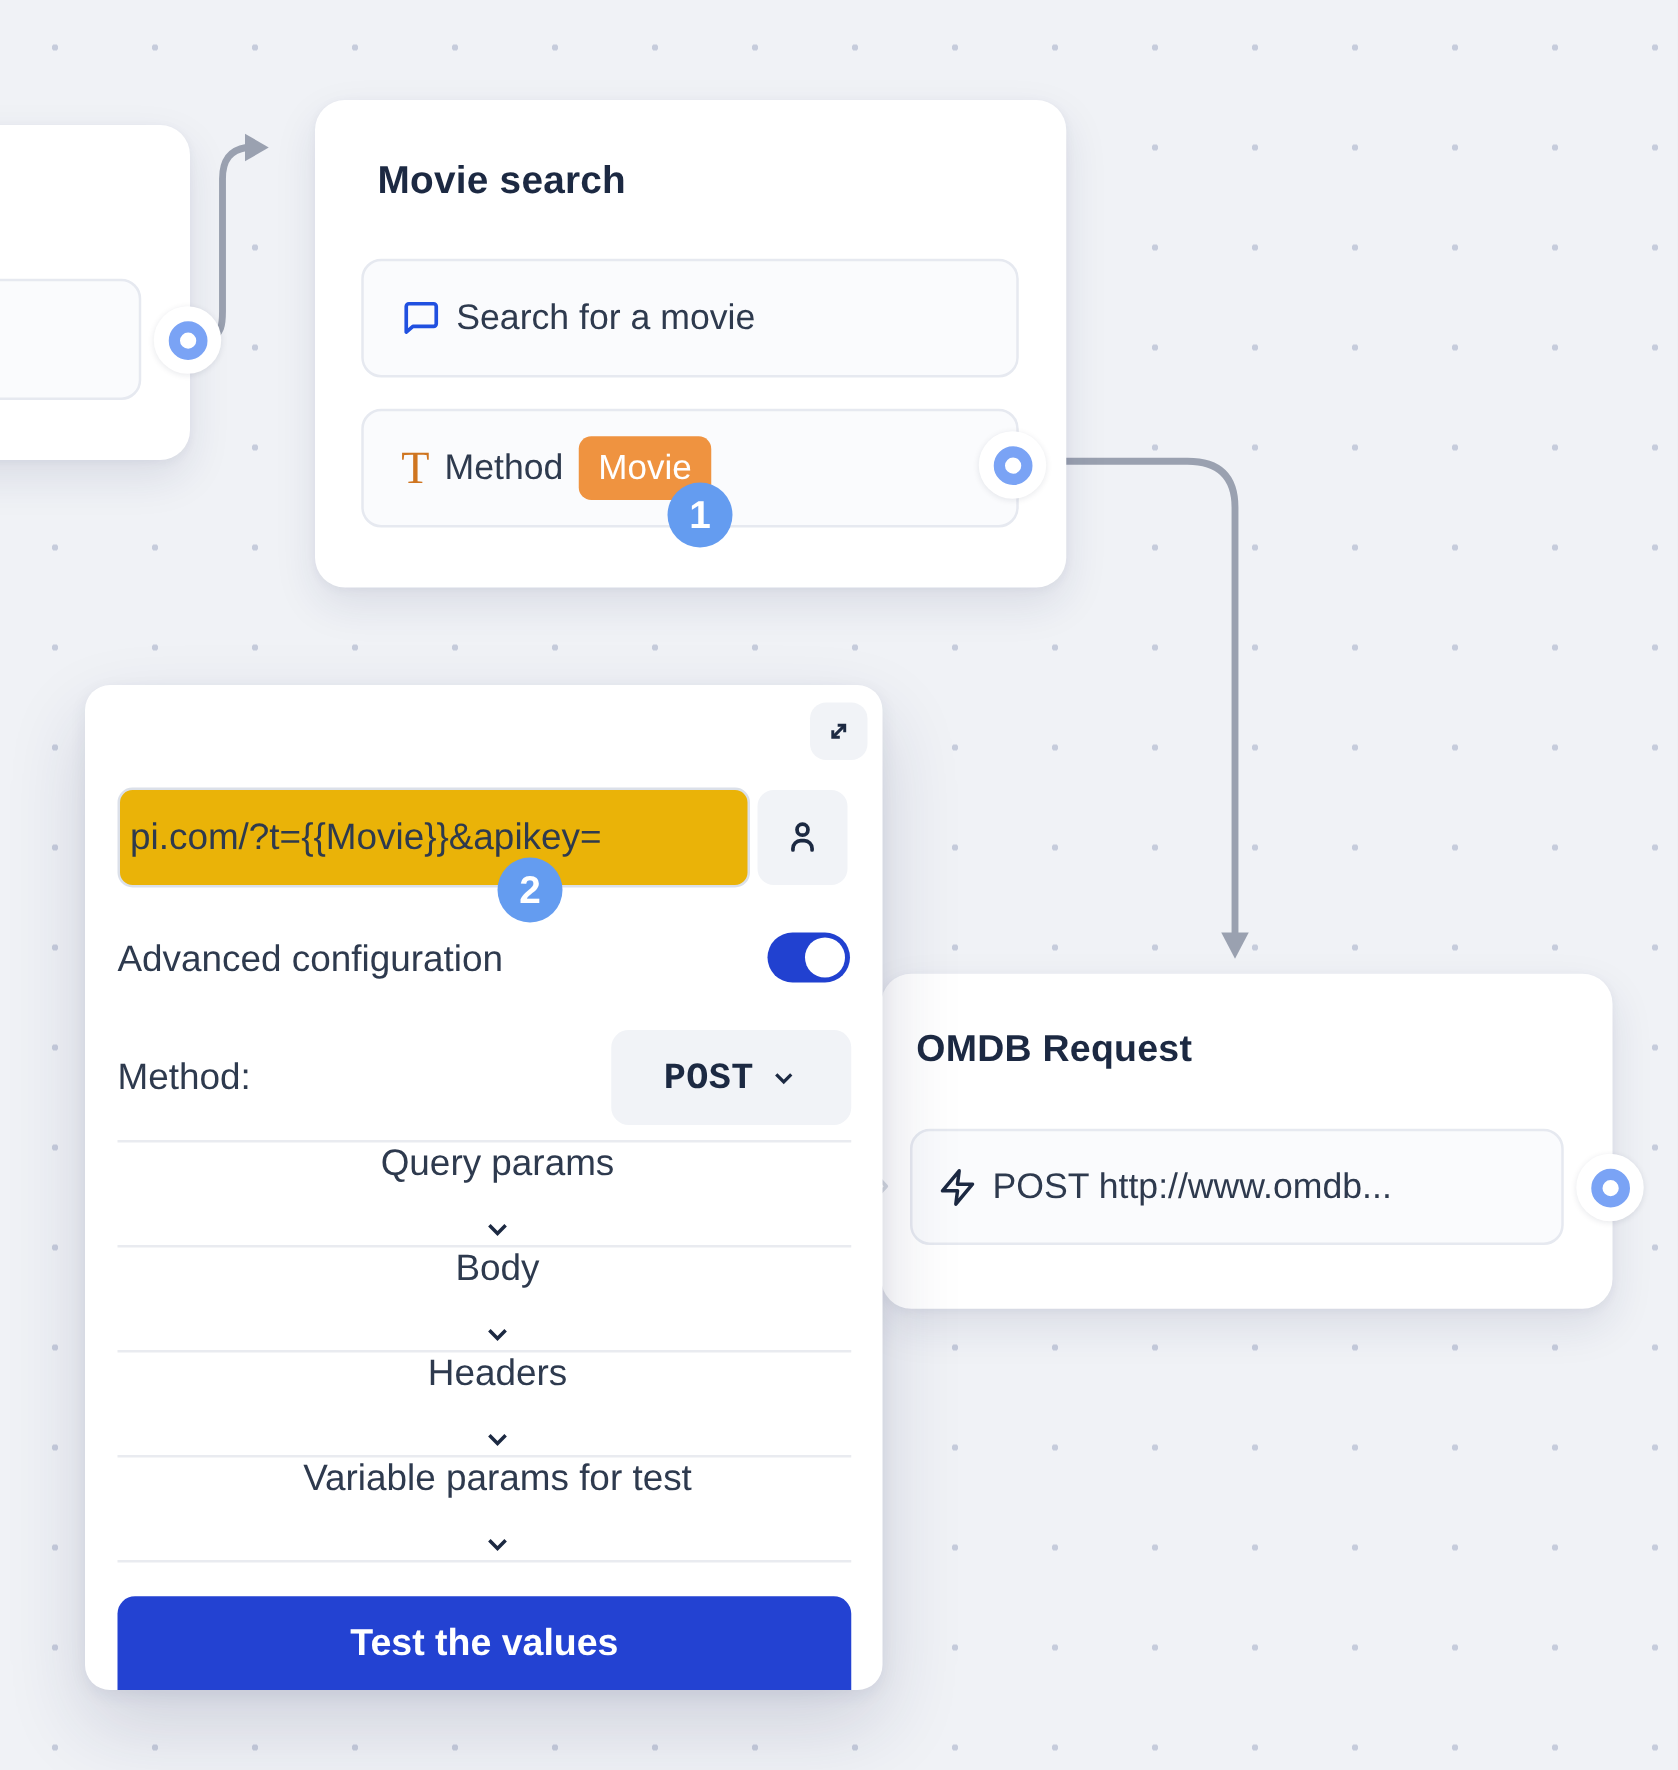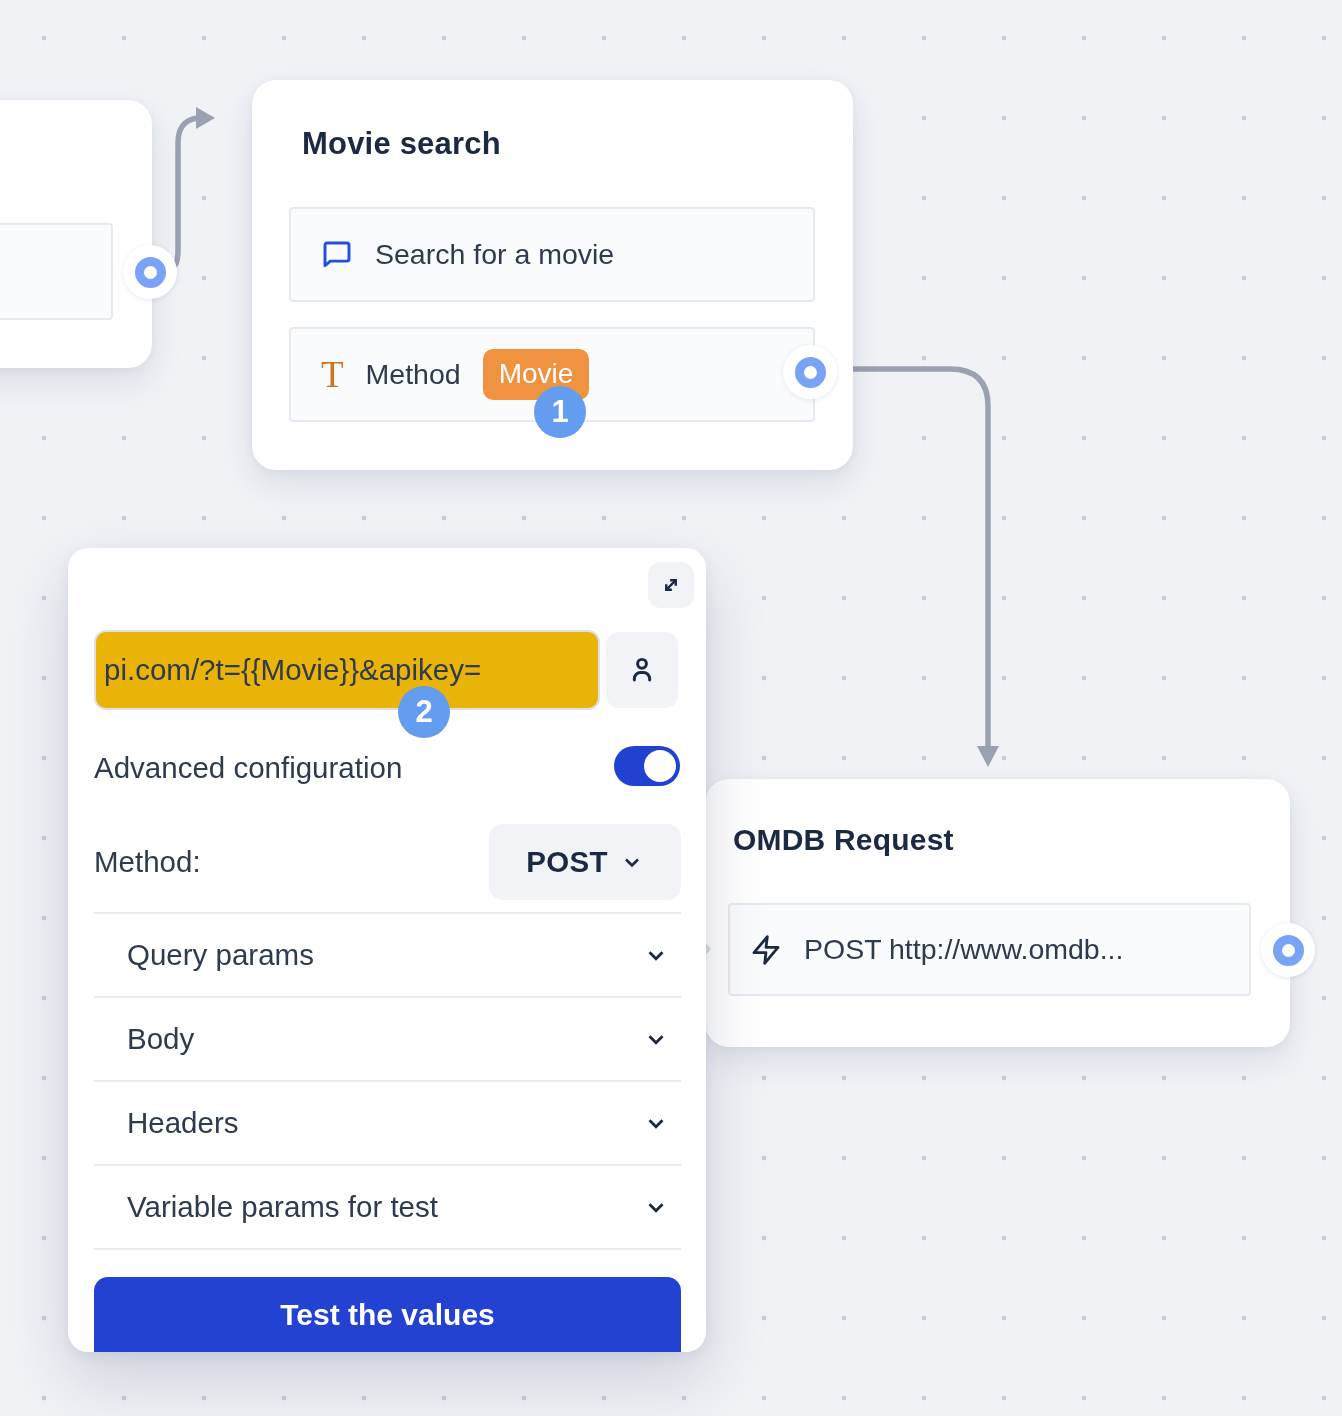--- a/index.html
+++ b/index.html
@@ -11,22 +11,22 @@
     background-size:80px 80px;background-position:4px -2px;
   }
   
   .card{
     position:absolute;background:#ffffff;border-radius:24px;
     box-shadow:0 14px 34px rgba(30,42,90,.10),0 2px 8px rgba(30,42,90,.05);
     z-index:2;
   }
   .node-title{font-size:31px;font-weight:700;color:#1c2942;letter-spacing:.2px;}
   .node-item{
-    position:absolute;display:flex;align-items:center;gap:22px;
-    background:#fafbfd;border:2px solid #e6e9f0;border-radius:4px;
+    position:absolute;display:flex;align-items:center;gap:12px;
+    background:#fafbfd;border:2px solid #e6e9f0;border-radius:16px;
     padding:0 0 0 30px;box-sizing:border-box;
   }
   .node-item .label{font-size:28.5px;color:#2e3a4e;white-space:nowrap;overflow:hidden;}
   .t-glyph{font-family:"Liberation Serif","DejaVu Serif",serif;font-size:37px;color:#cf7520;line-height:1;}
   .chip{
     display:inline-block;background:#ef9340;color:#ffffff;border-radius:10px;
     padding:7px 16px;font-size:28px;line-height:1.3;
   }
   
   .port{
@@ -58,25 +58,25 @@
   #toggle{
     position:absolute;left:546px;top:198px;width:66px;height:40px;border-radius:22px;
     background:#2141d0;cursor:pointer;
   }
   #toggle .knob{position:absolute;right:4px;top:4px;width:32px;height:32px;border-radius:50%;background:#fff;}
   #method-row{position:absolute;left:26px;top:276px;width:586px;height:76px;display:flex;align-items:center;}
   #method-dd{
     position:absolute;left:421px;top:276px;width:192px;height:76px;background:#f1f3f7;border-radius:14px;
     display:flex;align-items:center;justify-content:center;gap:12px;cursor:pointer;
   }
-  #method-dd .val{font-size:29.5px;font-weight:600;color:#1c2942;letter-spacing:.3px;}
+  #method-dd .val{font-size:29.5px;font-weight:600;color:#1c2942;letter-spacing:.3px;font-family:Liberation Mono, monospace;}
   #sections{position:absolute;left:26px;top:364px;width:587px;border-top:2px solid #e9ebf0;}
   .section-row{
     height:82px;border-bottom:2px solid #e9ebf0;display:flex;align-items:center;
-    padding:0 12px 0 33px;cursor:pointer;
+    padding:0 12px 0 33px;cursor:pointer;flex-direction:column;
   }
   .section-row .label{flex:1;font-size:29.5px;color:#2e3a4e;}
   #test-btn{
     position:absolute;left:26px;top:729px;width:587px;height:75px;background:#2342d2;border:none;
     border-radius:14px 14px 0 0;color:#fff;font-size:30px;font-weight:700;
     font-family:"Liberation Sans","DejaVu Sans",sans-serif;cursor:pointer;
   }
   .dim-icon{stroke:#1c2942;}
 </style>
 </head>

